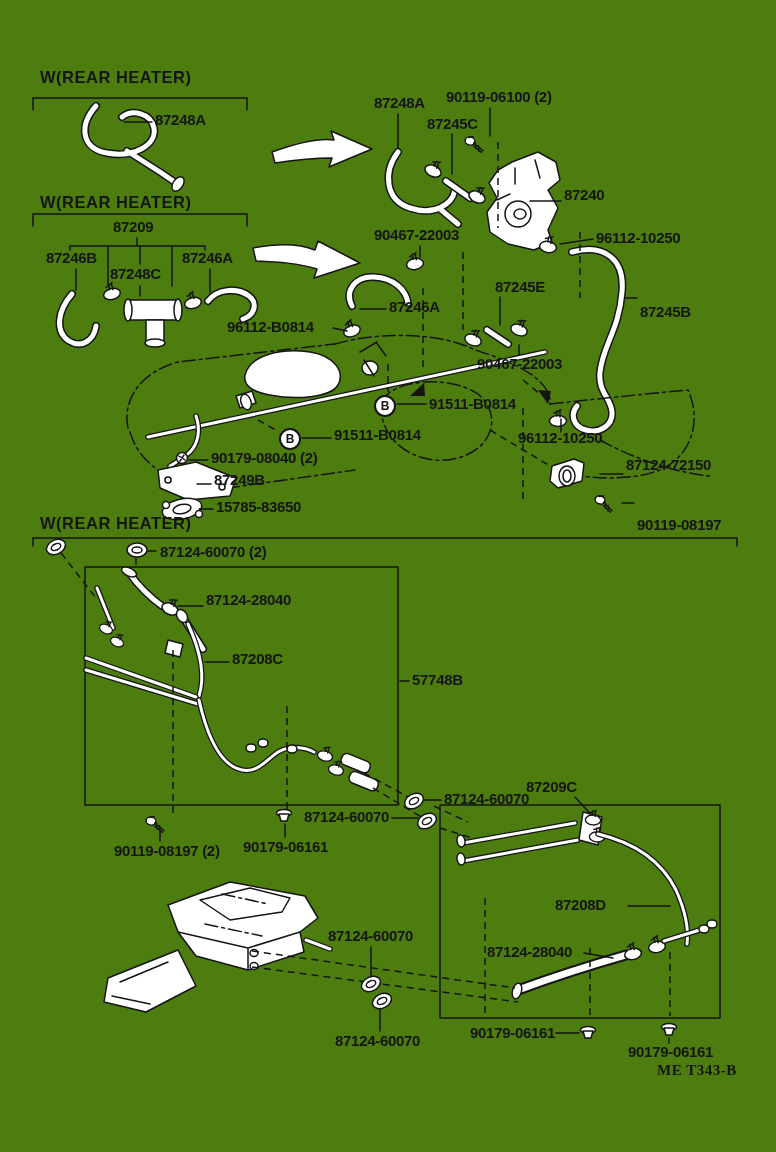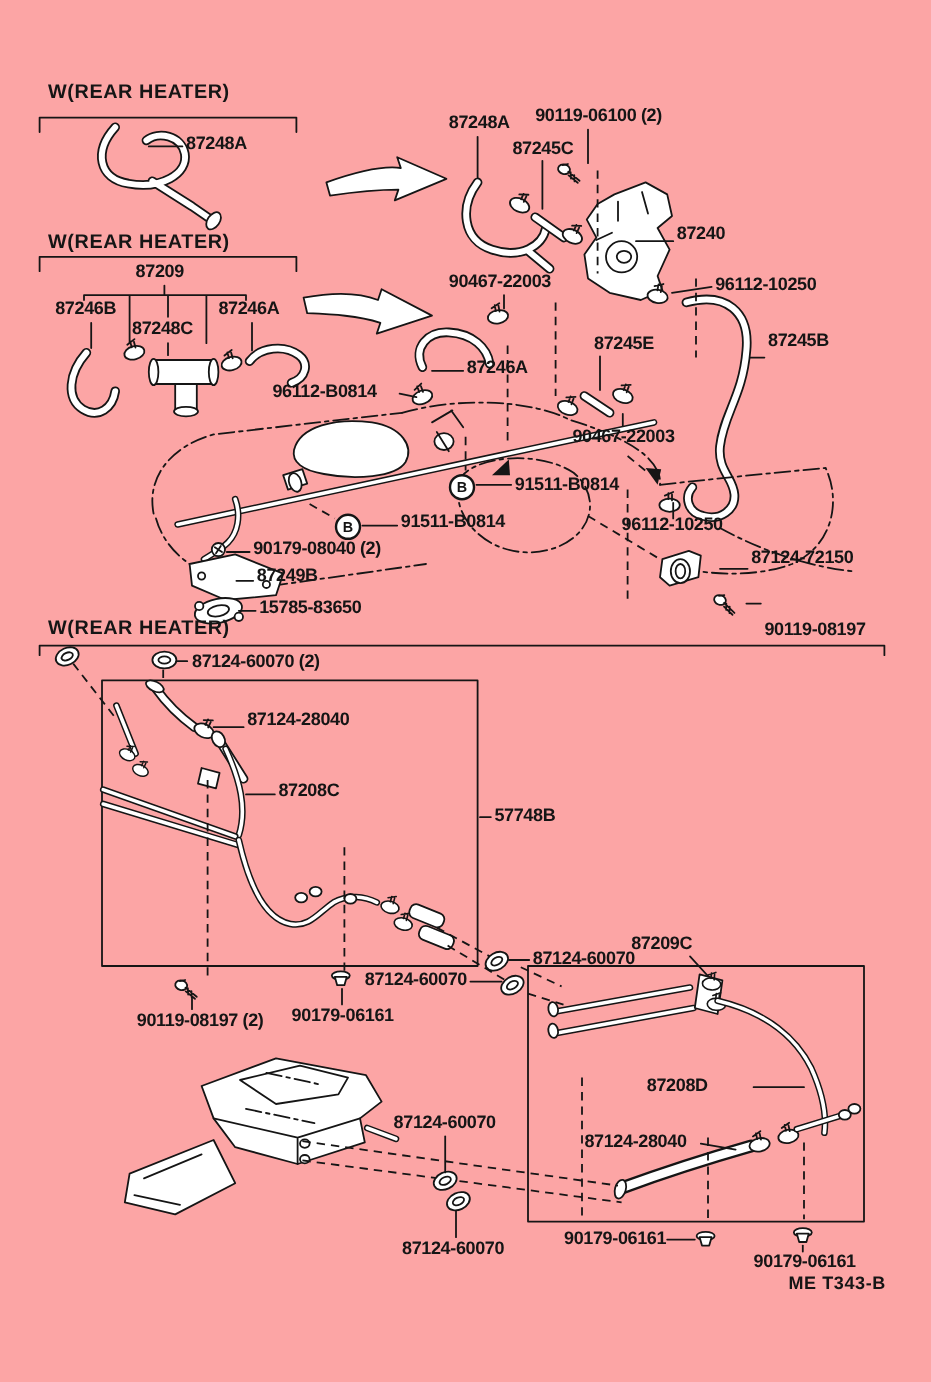--- a/index.html
+++ b/index.html
@@ -1,22 +1,22 @@
 <!DOCTYPE html>
 <html><head>
 <meta charset="utf-8">
 <style>
   html,body{margin:0;padding:0;background:#fff;}
-  #stage{position:relative;width:776px;height:1152px;background:#fca5a5;overflow:hidden;
+  #stage{position:relative;width:776px;height:1152px;background:#4d7c0f;overflow:hidden;
          font-family:"Liberation Sans",sans-serif;}
   #art{position:absolute;left:0;top:0;}
   .lbl{position:absolute;font:bold 15px/1.1 "Liberation Sans",sans-serif;color:#151515;
        white-space:nowrap;letter-spacing:-0.3px;}
   .hdr{font-size:16.5px;letter-spacing:0.5px;}
-  .code{font-size:15px;letter-spacing:0.5px;}
+  .code{font-size:15px;letter-spacing:0.5px;font-family:Liberation Serif, serif;}
   .bmark{position:absolute;width:18px;height:18px;border:2px solid #151515;border-radius:50%;
          display:flex;align-items:center;justify-content:center;
          font:bold 12px "Liberation Sans",sans-serif;color:#151515;background:#fff;}
   
   .s{fill:none;stroke:#151515;stroke-width:1.5;stroke-linecap:round;stroke-linejoin:round}
   .fw{fill:#fff;stroke:#151515;stroke-width:1.5;stroke-linejoin:round}
   .fb{fill:#151515;stroke:none}
   .to{fill:none;stroke:#151515;stroke-width:8;stroke-linecap:round;stroke-linejoin:round}
   .ti{fill:none;stroke:#fff;stroke-width:5;stroke-linecap:round;stroke-linejoin:round}
   .to2{fill:none;stroke:#151515;stroke-width:5.5;stroke-linecap:round;stroke-linejoin:round}
@@ -336,21 +336,21 @@
 <div class="lbl" style="left:113px;top:219px">87209</div>
 <div class="lbl" style="left:46px;top:250px">87246B</div>
 <div class="lbl" style="left:110px;top:266px">87248C</div>
 <div class="lbl" style="left:182px;top:250px">87246A</div>
 
 <div class="lbl" style="left:374px;top:95px">87248A</div>
 <div class="lbl" style="left:446px;top:89px">90119-06100 (2)</div>
 <div class="lbl" style="left:427px;top:116px">87245C</div>
 <div class="lbl" style="left:564px;top:187px">87240</div>
 <div class="lbl" style="left:596px;top:230px">96112-10250</div>
-<div class="lbl" style="left:640px;top:276px">87245B</div>
+<div class="lbl" style="left:640px;top:304px">87245B</div>
 <div class="lbl" style="left:374px;top:227px">90467-22003</div>
 <div class="lbl" style="left:389px;top:299px">87246A</div>
 <div class="lbl" style="left:495px;top:279px">87245E</div>
 <div class="lbl" style="left:227px;top:319px">96112-B0814</div>
 <div class="lbl" style="left:477px;top:356px">90467-22003</div>
 
 <div class="bmark" style="left:374px;top:395px">B</div>
 <div class="lbl" style="left:429px;top:396px">91511-B0814</div>
 <div class="bmark" style="left:279px;top:428px">B</div>
 <div class="lbl" style="left:334px;top:427px">91511-B0814</div>
@@ -365,21 +365,21 @@
 <div class="lbl" style="left:160px;top:544px">87124-60070 (2)</div>
 <div class="lbl" style="left:206px;top:592px">87124-28040</div>
 <div class="lbl" style="left:232px;top:651px">87208C</div>
 <div class="lbl" style="left:412px;top:672px">57748B</div>
 <div class="lbl" style="left:444px;top:791px">87124-60070</div>
 <div class="lbl" style="left:304px;top:809px">87124-60070</div>
 <div class="lbl" style="left:114px;top:843px">90119-08197 (2)</div>
 <div class="lbl" style="left:243px;top:839px">90179-06161</div>
 
 <div class="lbl" style="left:526px;top:779px">87209C</div>
-<div class="lbl" style="left:539px;top:897px">87208D</div>
+<div class="lbl" style="left:555px;top:897px">87208D</div>
 <div class="lbl" style="left:487px;top:944px">87124-28040</div>
 <div class="lbl" style="left:328px;top:928px">87124-60070</div>
 <div class="lbl" style="left:335px;top:1033px">87124-60070</div>
 <div class="lbl" style="left:470px;top:1025px">90179-06161</div>
 <div class="lbl" style="left:628px;top:1044px">90179-06161</div>
 <div class="lbl code" style="left:657px;top:1062px">ME T343-B</div>
 
 </div>
 
 </body></html>

